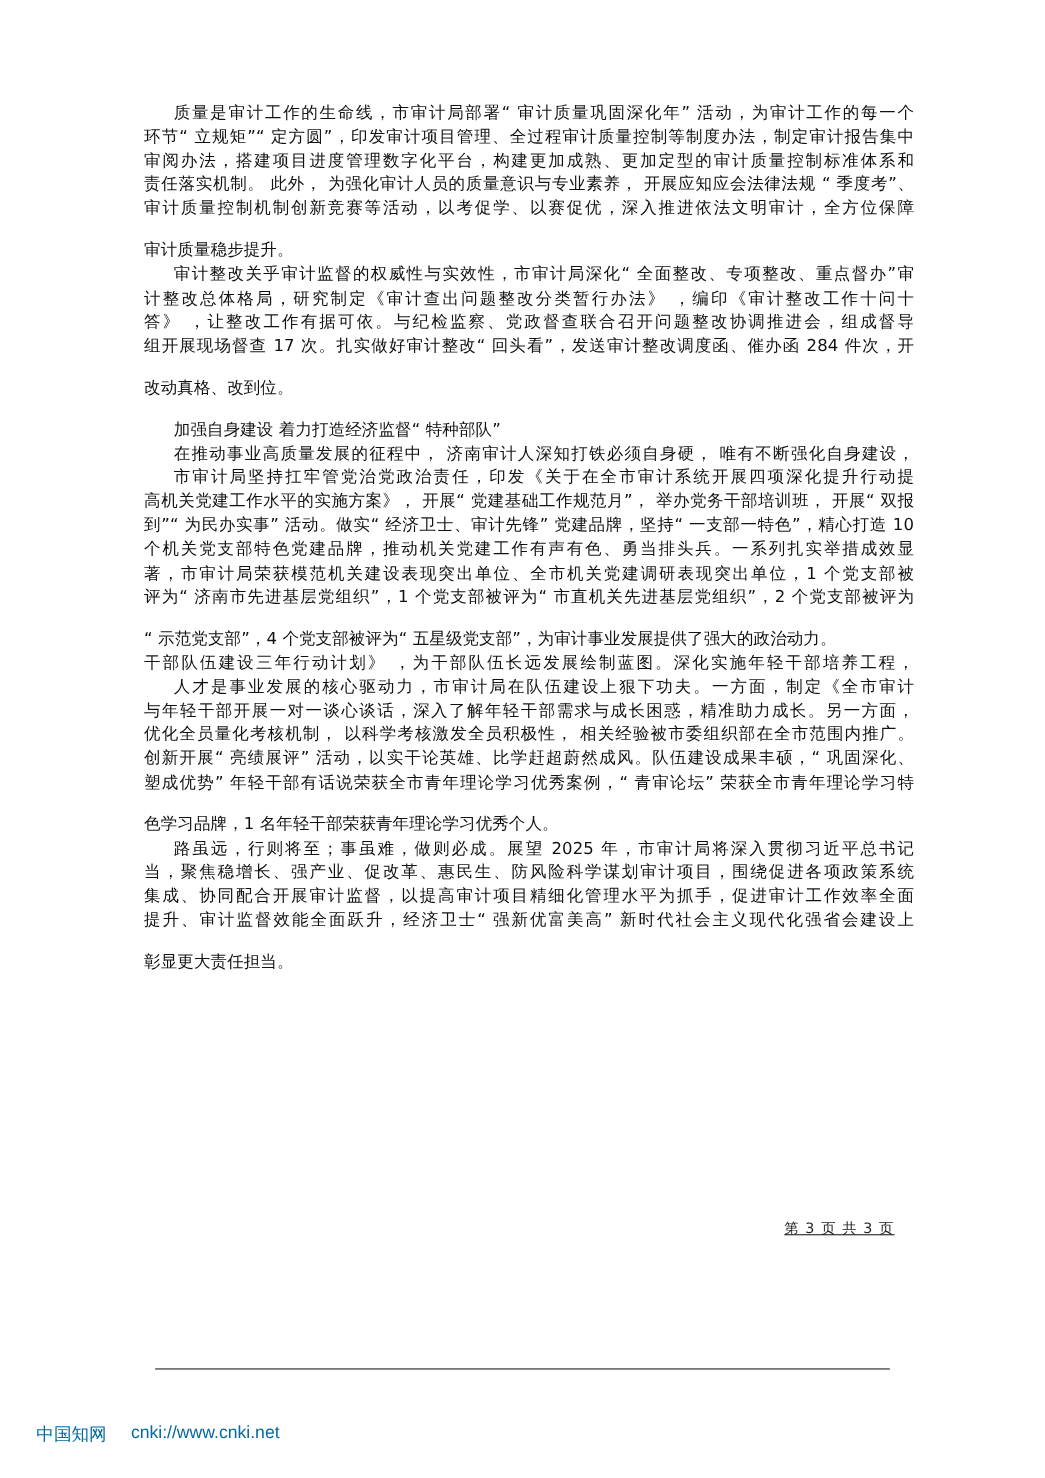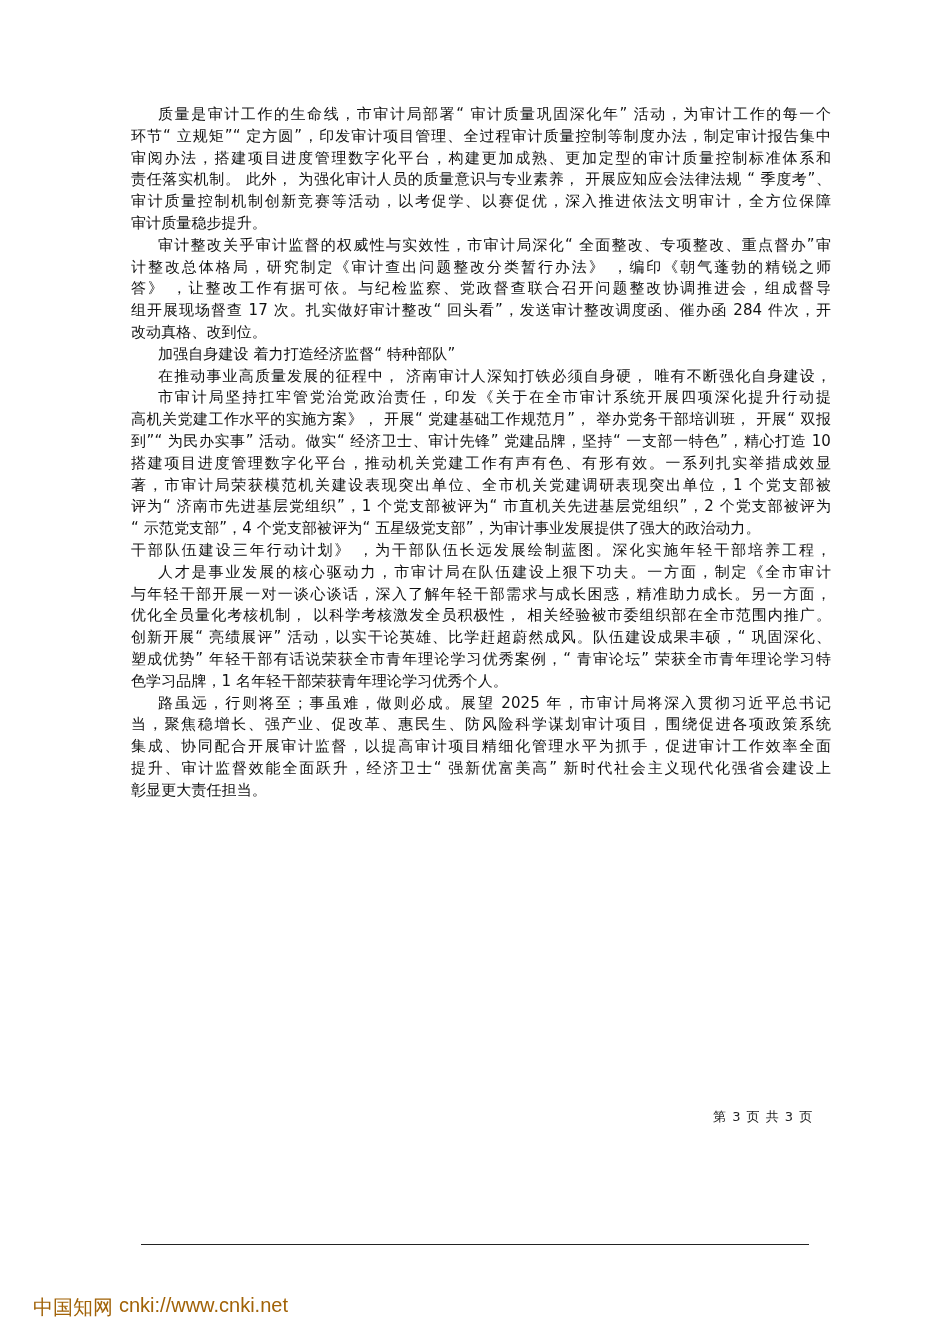--- a/index.html
+++ b/index.html
@@ -18,101 +18,103 @@
   .page {
     position: absolute;
     left: 0;
     top: 0;
     width: 950px;
     height: 1344px;
   }
   .body-text {
     position: absolute;
     left: 131px;
-    top: 104px;
+    top: 92px;
     width: 700px;
   }
   .line {
     height: 21.8px;
     line-height: 21.8px;
     font-size: 15px;
     white-space: nowrap;
     letter-spacing: 0.1px;
     text-align: justify;
     text-align-last: justify;
   }
   .line.last {
     text-align-last: left;
+    margin-top: 16px;
   }
   .line.indent {
     padding-left: 27px;
   }
   .page-number {
     position: absolute;
     left: 713px;
     top: 1108px;
     font-size: 13px;
     color: #222;
     letter-spacing: 1px;
+    text-decoration: underline;
   }
   .footer-rule {
     position: absolute;
     left: 141px;
     top: 1244px;
     width: 668px;
     height: 0;
     border-top: 1.3px solid #222;
   }
   .watermark {
     position: absolute;
     left: 33px;
     top: 1294px;
-    font-size: 20px;
-    color: #a16207;
+    font-size: 16px;
+    color: #0369a1;
     display: flex;
-    gap: 6px;
+    gap: 22px;
     font-family: "Liberation Sans", "DejaVu Sans", sans-serif;
   }
 </style>
 </head>
 <body>
 
 <div class="page">
   <div class="body-text">
 
     <div>
       <div class="line indent">质量是审计工作的生命线，市审计局部署“ 审计质量巩固深化年” 活动，为审计工作的每一个</div>
       <div class="line">环节“ 立规矩”“ 定方圆”，印发审计项目管理、全过程审计质量控制等制度办法，制定审计报告集中</div>
       <div class="line">审阅办法，搭建项目进度管理数字化平台，构建更加成熟、更加定型的审计质量控制标准体系和</div>
       <div class="line">责任落实机制。 此外， 为强化审计人员的质量意识与专业素养， 开展应知应会法律法规 “ 季度考”、</div>
       <div class="line">审计质量控制机制创新竞赛等活动，以考促学、以赛促优，深入推进依法文明审计，全方位保障</div>
       <div class="line last">审计质量稳步提升。</div>
     </div>
 
     <div>
       <div class="line indent">审计整改关乎审计监督的权威性与实效性，市审计局深化“ 全面整改、专项整改、重点督办”审</div>
-      <div class="line">计整改总体格局，研究制定《审计查出问题整改分类暂行办法》 ，编印《朝气蓬勃的精锐之师</div>
+      <div class="line">计整改总体格局，研究制定《审计查出问题整改分类暂行办法》 ，编印《审计整改工作十问十</div>
       <div class="line">答》 ，让整改工作有据可依。与纪检监察、党政督查联合召开问题整改协调推进会，组成督导</div>
       <div class="line">组开展现场督查 17 次。扎实做好审计整改“ 回头看”，发送审计整改调度函、催办函 284 件次，开</div>
       <div class="line last">改动真格、改到位。</div>
     </div>
 
     <div>
       <div class="line indent last">加强自身建设 着力打造经济监督“ 特种部队”</div>
     </div>
 
     <div>
       <div class="line indent">在推动事业高质量发展的征程中， 济南审计人深知打铁必须自身硬， 唯有不断强化自身建设，</div>
     </div>
 
     <div>
       <div class="line indent">市审计局坚持扛牢管党治党政治责任，印发《关于在全市审计系统开展四项深化提升行动提</div>
       <div class="line">高机关党建工作水平的实施方案》， 开展“ 党建基础工作规范月”， 举办党务干部培训班， 开展“ 双报</div>
       <div class="line">到”“ 为民办实事” 活动。做实“ 经济卫士、审计先锋” 党建品牌，坚持“ 一支部一特色”，精心打造 10</div>
-      <div class="line">搭建项目进度管理数字化平台，推动机关党建工作有声有色、有形有效。一系列扎实举措成效显</div>
+      <div class="line">个机关党支部特色党建品牌，推动机关党建工作有声有色、勇当排头兵。一系列扎实举措成效显</div>
       <div class="line">著，市审计局荣获模范机关建设表现突出单位、全市机关党建调研表现突出单位，1 个党支部被</div>
       <div class="line">评为“ 济南市先进基层党组织”，1 个党支部被评为“ 市直机关先进基层党组织”，2 个党支部被评为</div>
       <div class="line last">“ 示范党支部”，4 个党支部被评为“ 五星级党支部”，为审计事业发展提供了强大的政治动力。</div>
     </div>
 
     <div>
       <div class="line">干部队伍建设三年行动计划》 ，为干部队伍长远发展绘制蓝图。深化实施年轻干部培养工程，</div>
       <div class="line indent">人才是事业发展的核心驱动力，市审计局在队伍建设上狠下功夫。一方面，制定《全市审计</div>
       <div class="line">与年轻干部开展一对一谈心谈话，深入了解年轻干部需求与成长困惑，精准助力成长。另一方面，</div>
       <div class="line">优化全员量化考核机制， 以科学考核激发全员积极性， 相关经验被市委组织部在全市范围内推广。</div>

